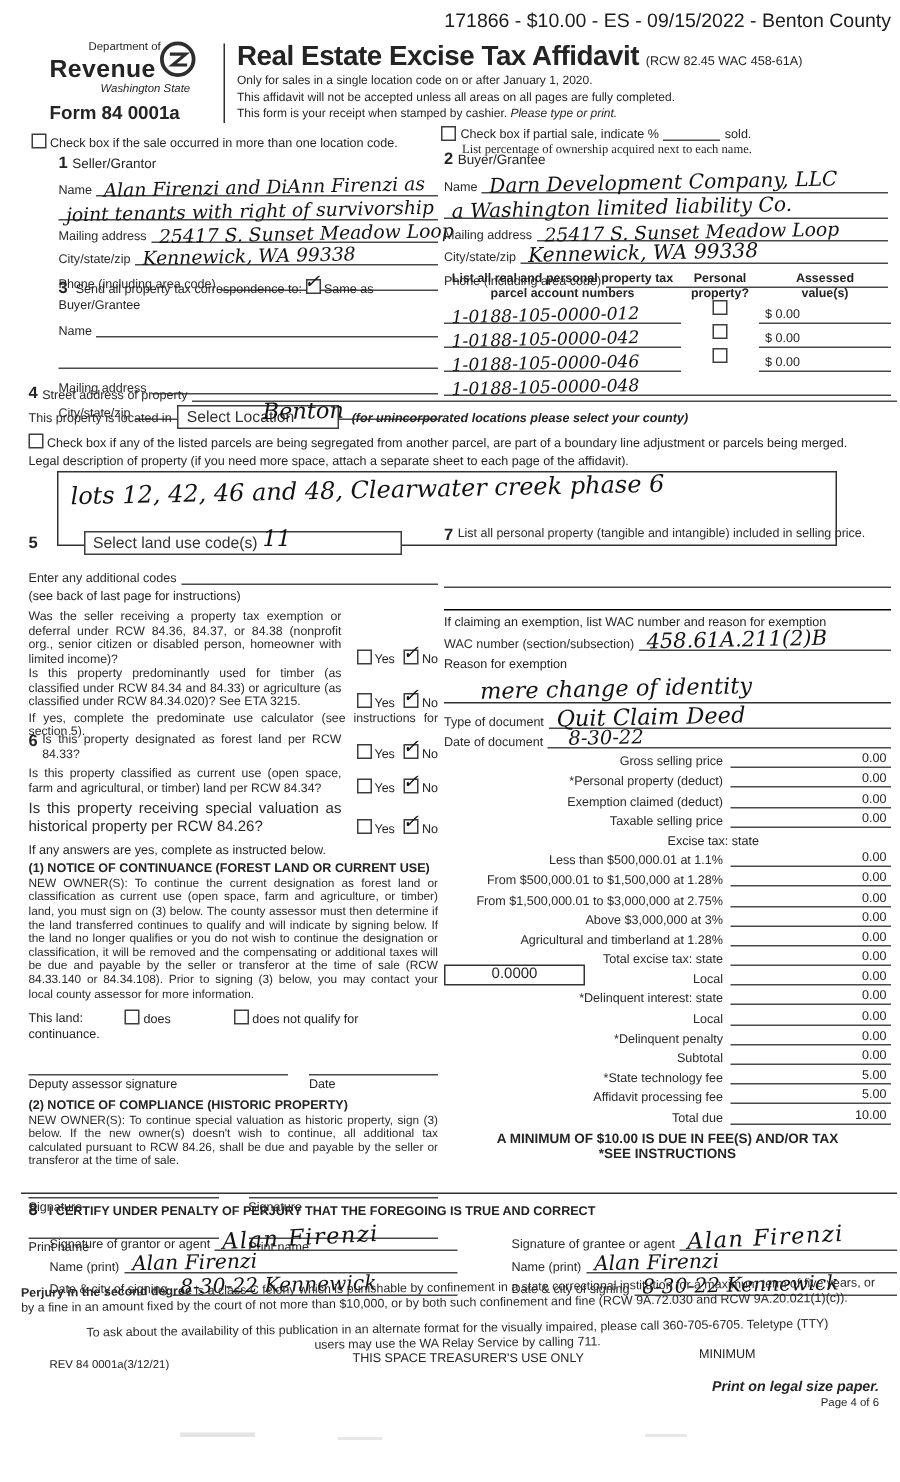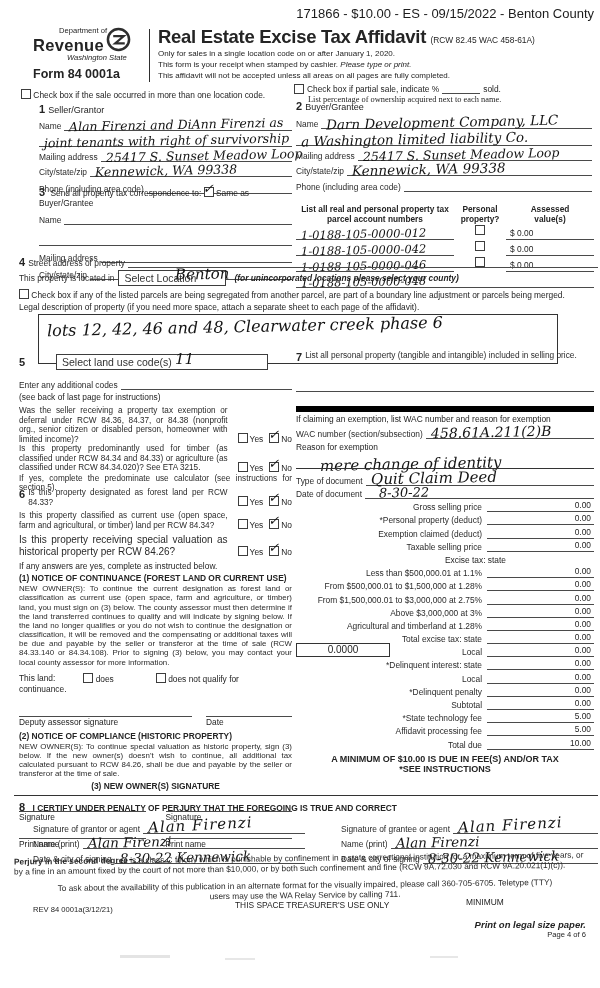--- a/index.html
+++ b/index.html
@@ -24,21 +24,21 @@
   
   .cb{display:inline-block;width:8px;height:8px;border:1px solid #3d3d3d;vertical-align:-1px;position:relative;background:#fff;}
   .cb.checked::after{content:"\2713";position:absolute;left:-2px;top:-7px;font-size:13px;
      font-family:"DejaVu Serif",serif;font-style:italic;color:#141414;}
   .yn{white-space:nowrap;font-size:8.4px;align-self:flex-end;margin-left:4px;}
   .yn .cb{margin:0 2px 0 6px;}
   
   .dropbox{border:1.2px solid #3d3d3d;padding:1px 5px;font-size:10.5px;color:#333;display:inline-block;position:relative;background:#fff;}
   
   .p-head{display:flex;font-size:8.3px;font-weight:bold;text-align:center;line-height:1.15;align-items:flex-end;}
-  .p-c1{width:158px;}.p-c2{width:52px;margin-top:24px;}.p-c3{flex:1;}
+  .p-c1{width:158px;}.p-c2{width:52px;}.p-c3{flex:1;}
   .p-row{display:flex;align-items:flex-end;height:15px;margin-top:1px;}
   .p-num{width:158px;border-bottom:1px solid #4a4a4a;position:relative;height:12px;}
   .p-num .hwv{font-size:11.5px;}
   .p-cbx{width:52px;text-align:center;padding-bottom:2px;}
   .p-val{flex:1;border-bottom:1px solid #4a4a4a;font-size:8.4px;padding-left:4px;height:11px;}
   
   .tax-row{display:flex;align-items:flex-end;height:13.2px;font-size:8.4px;}
   .tax-label{flex:1;text-align:right;white-space:nowrap;color:#2a2a2a;}
   .tax-line{width:104px;border-bottom:1px solid #4a4a4a;text-align:right;padding-right:3px;margin-left:5px;height:11px;}
   .tax-head{flex:1;text-align:right;padding-right:88px;}
@@ -72,22 +72,22 @@
 
   <div class="abs" style="left:149px;top:29px;height:53px;border-left:1.5px solid #2e2e2e;"></div>
 
   <div class="abs" style="left:158px;top:26px;width:436px;">
     <div>
       <span class="b" style="font-size:18.5px;letter-spacing:-0.3px;">Real Estate Excise Tax Affidavit</span>
       <span class="s">(RCW 82.45 WAC 458-61A)</span>
     </div>
     <div style="font-size:8px;line-height:1.35;margin-top:1px;">
       <div>Only for sales in a single location code on or after January 1, 2020.</div>
+      <div>This affidavit will not be accepted unless all areas on all pages are fully completed.</div>
       <div><span>This form is your receipt when stamped by cashier. </span><span class="i">Please type or print.</span></div>
-      <div>This affidavit will not be accepted unless all areas on all pages are fully completed.</div>
     </div>
   </div>
 
   <div class="abs s" style="left:21px;top:89px;">
     <span class="cb"></span>
     <span>Check box if the sale occurred in more than one location code.</span>
   </div>
 
   <div class="abs s" style="left:294px;top:82px;width:300px;">
     <div style="display:flex;align-items:flex-end;">
@@ -269,21 +269,21 @@
     </div>
     <div class="para" style="font-size:8.2px;margin-top:1px;">If yes, complete the predominate use calculator (see instructions for section 5).</div>
   </div>
 
   <div class="abs" style="left:296px;top:351px;width:298px;">
     <div style="display:flex;">
       <span class="secnum">7</span>
       <span class="para" style="font-size:8.3px;">List all personal property (tangible and intangible) included in selling price.</span>
     </div>
     <div class="thinline" style="margin-top:18px;"></div>
-    <div style="border-top:6px solid #000000;margin-top:14px;padding-top:2px;">
+    <div style="border-top:1px solid #000000;margin-top:14px;padding-top:2px;">
       <div class="s">If claiming an exemption, list WAC number and reason for exemption</div>
       <div class="fieldrow" style="margin-top:3px;">
         <span class="lbl">WAC number (section/subsection)</span>
         <span class="fill">
             <span class="hwv hw" style="font-size:14px;">458.61A.211(2)B</span>
           </span>
       </div>
       <div class="s" style="margin-top:3px;">Reason for exemption</div>
       <div class="hw rot" style="font-size:15px;margin:3px 0 0 24px;">mere change of identity</div>
     </div>
@@ -412,21 +412,20 @@
         <div class="thinline"></div>
         <div class="s">Deputy assessor signature</div>
       </div>
       <div style="width:86px;margin-left:14px;">
         <div class="thinline"></div>
         <div class="s">Date</div>
       </div>
     </div>
     <div class="s b" style="margin-top:4px;">(2) NOTICE OF COMPLIANCE (HISTORIC PROPERTY)</div>
     <div class="para" style="margin-top:1px;">NEW OWNER(S): To continue special valuation as historic property, sign (3) below. If the new owner(s) doesn't wish to continue, all additional tax calculated pursuant to RCW 84.26, shall be due and payable by the seller or transferor at the time of sale.</div>
-    <div class="s b" style="text-align:center;margin-top:3px;">(3) NEW OWNER(S) SIGNATURE</div>
     <div style="display:flex;margin-top:10px;">
       <div style="flex:1;margin-right:10px;">
         <div class="thinline"></div>
         <div class="s">Signature</div>
         <div class="thinline" style="margin-top:6px;"></div>
         <div class="s">Print name</div>
       </div>
       <div style="flex:1;margin-left:10px;">
         <div class="thinline"></div>
         <div class="s">Signature</div>

